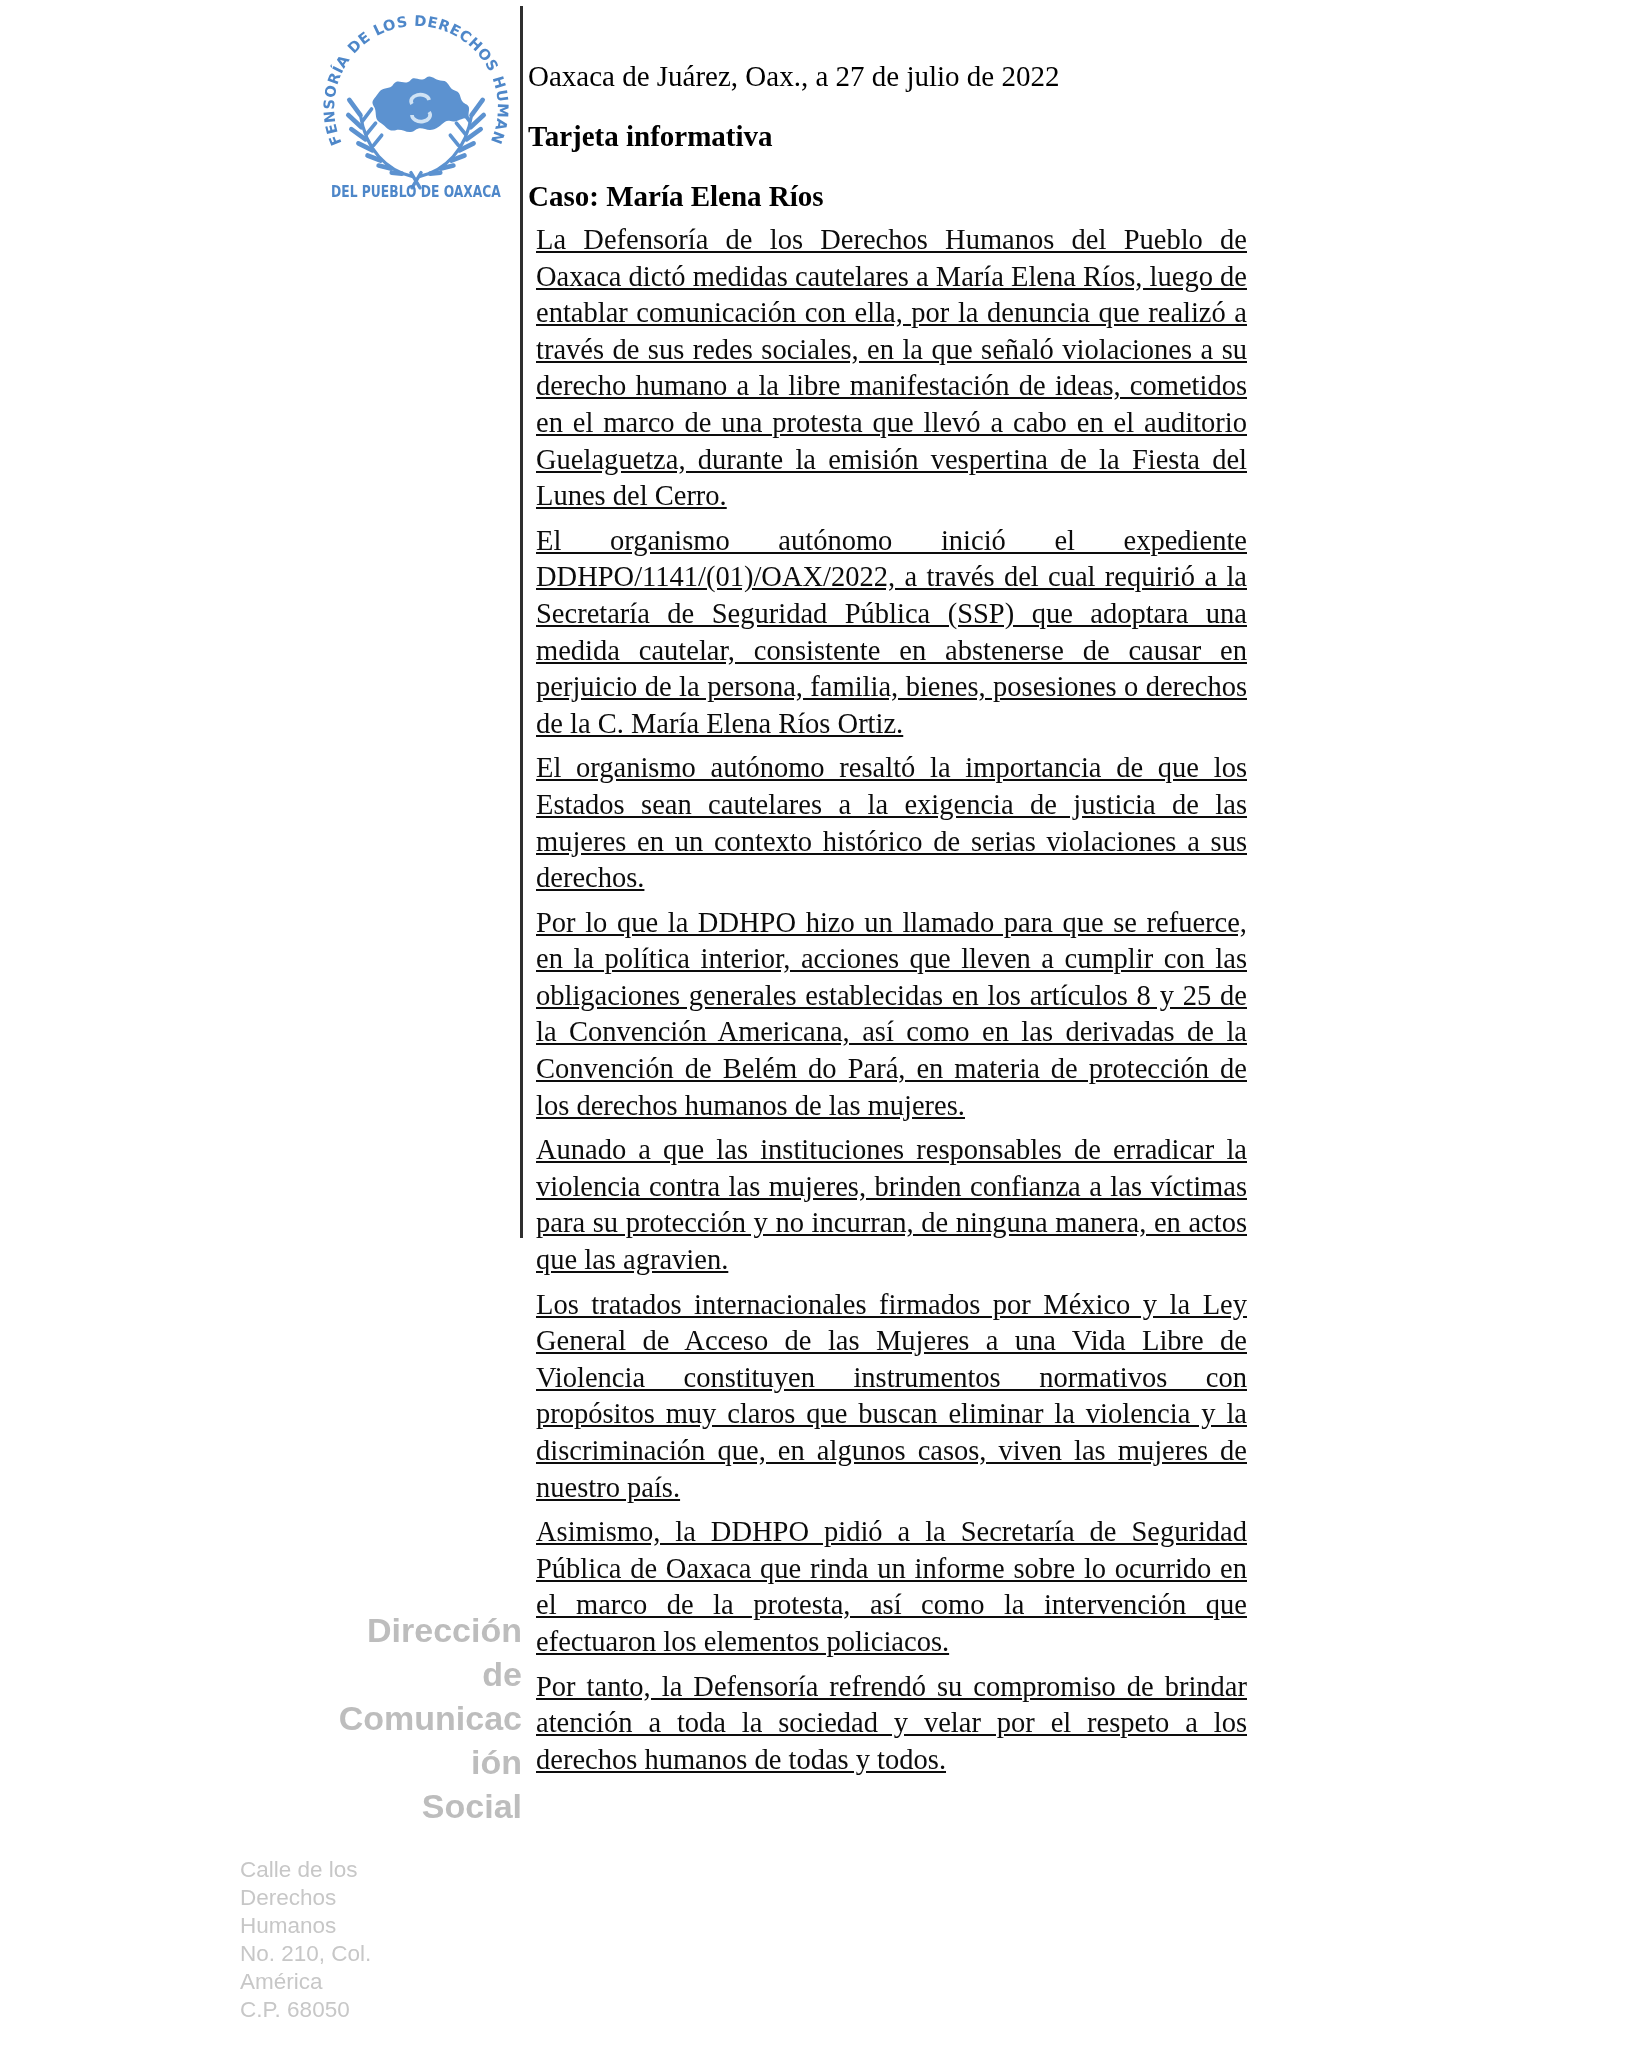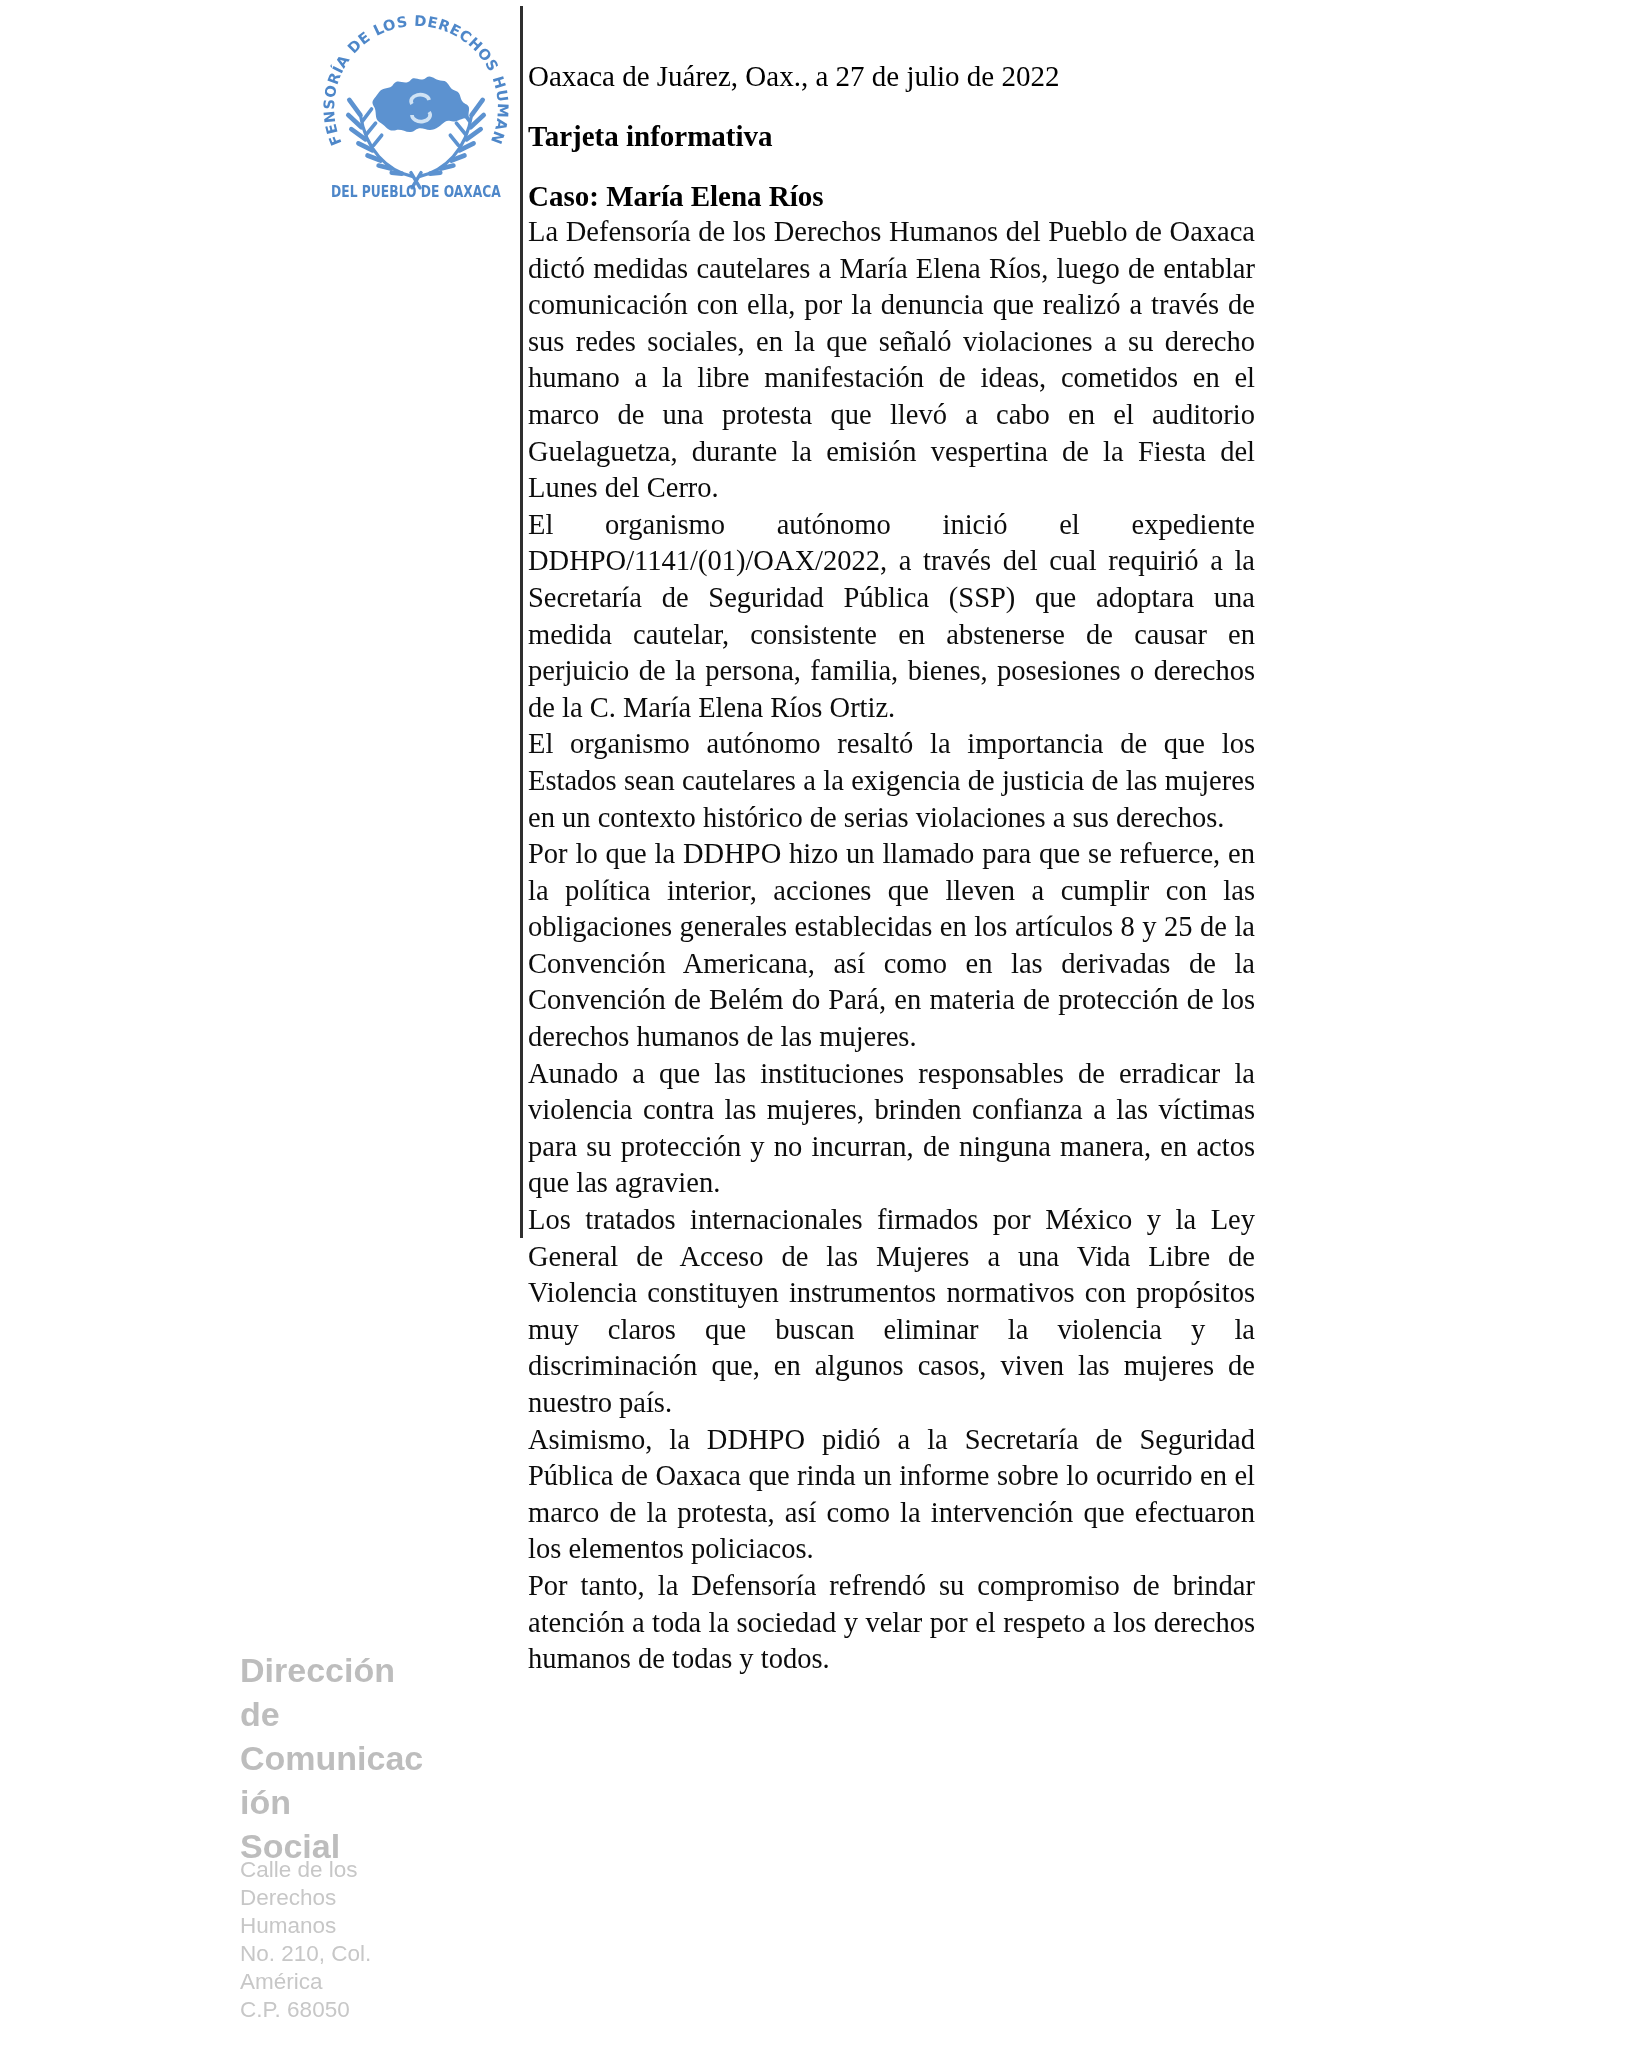--- a/index.html
+++ b/index.html
@@ -40,34 +40,33 @@
   .header .bold-line { font-weight: bold; margin-top: 20px; }
   .bodytext {
     position: absolute;
     left: 528px;
     top: 214px;
     width: 727px;
     font-size: 28.5px;
     line-height: 36.6px;
     text-align: justify;
   }
-  .bodytext p { margin: 0; padding: 0; }
+  .bodytext p { margin: 8px; padding: 0; text-decoration: underline; }
   .dept {
     position: absolute;
     left: 240px;
     top: 1608px;
     width: 282px;
-    text-align: left;
+    text-align: right;
     font-family: "Liberation Sans", "DejaVu Sans", sans-serif;
     font-weight: bold;
     font-size: 34px;
     line-height: 44px;
     color: #bdbdbd;
     white-space: pre-line;
-    margin-top: 40px;
   }
   .addr {
     position: absolute;
     left: 240px;
     top: 1856px;
     width: 282px;
     text-align: left;
     font-family: "Liberation Sans", "DejaVu Sans", sans-serif;
     font-weight: normal;
     font-size: 22.5px;

